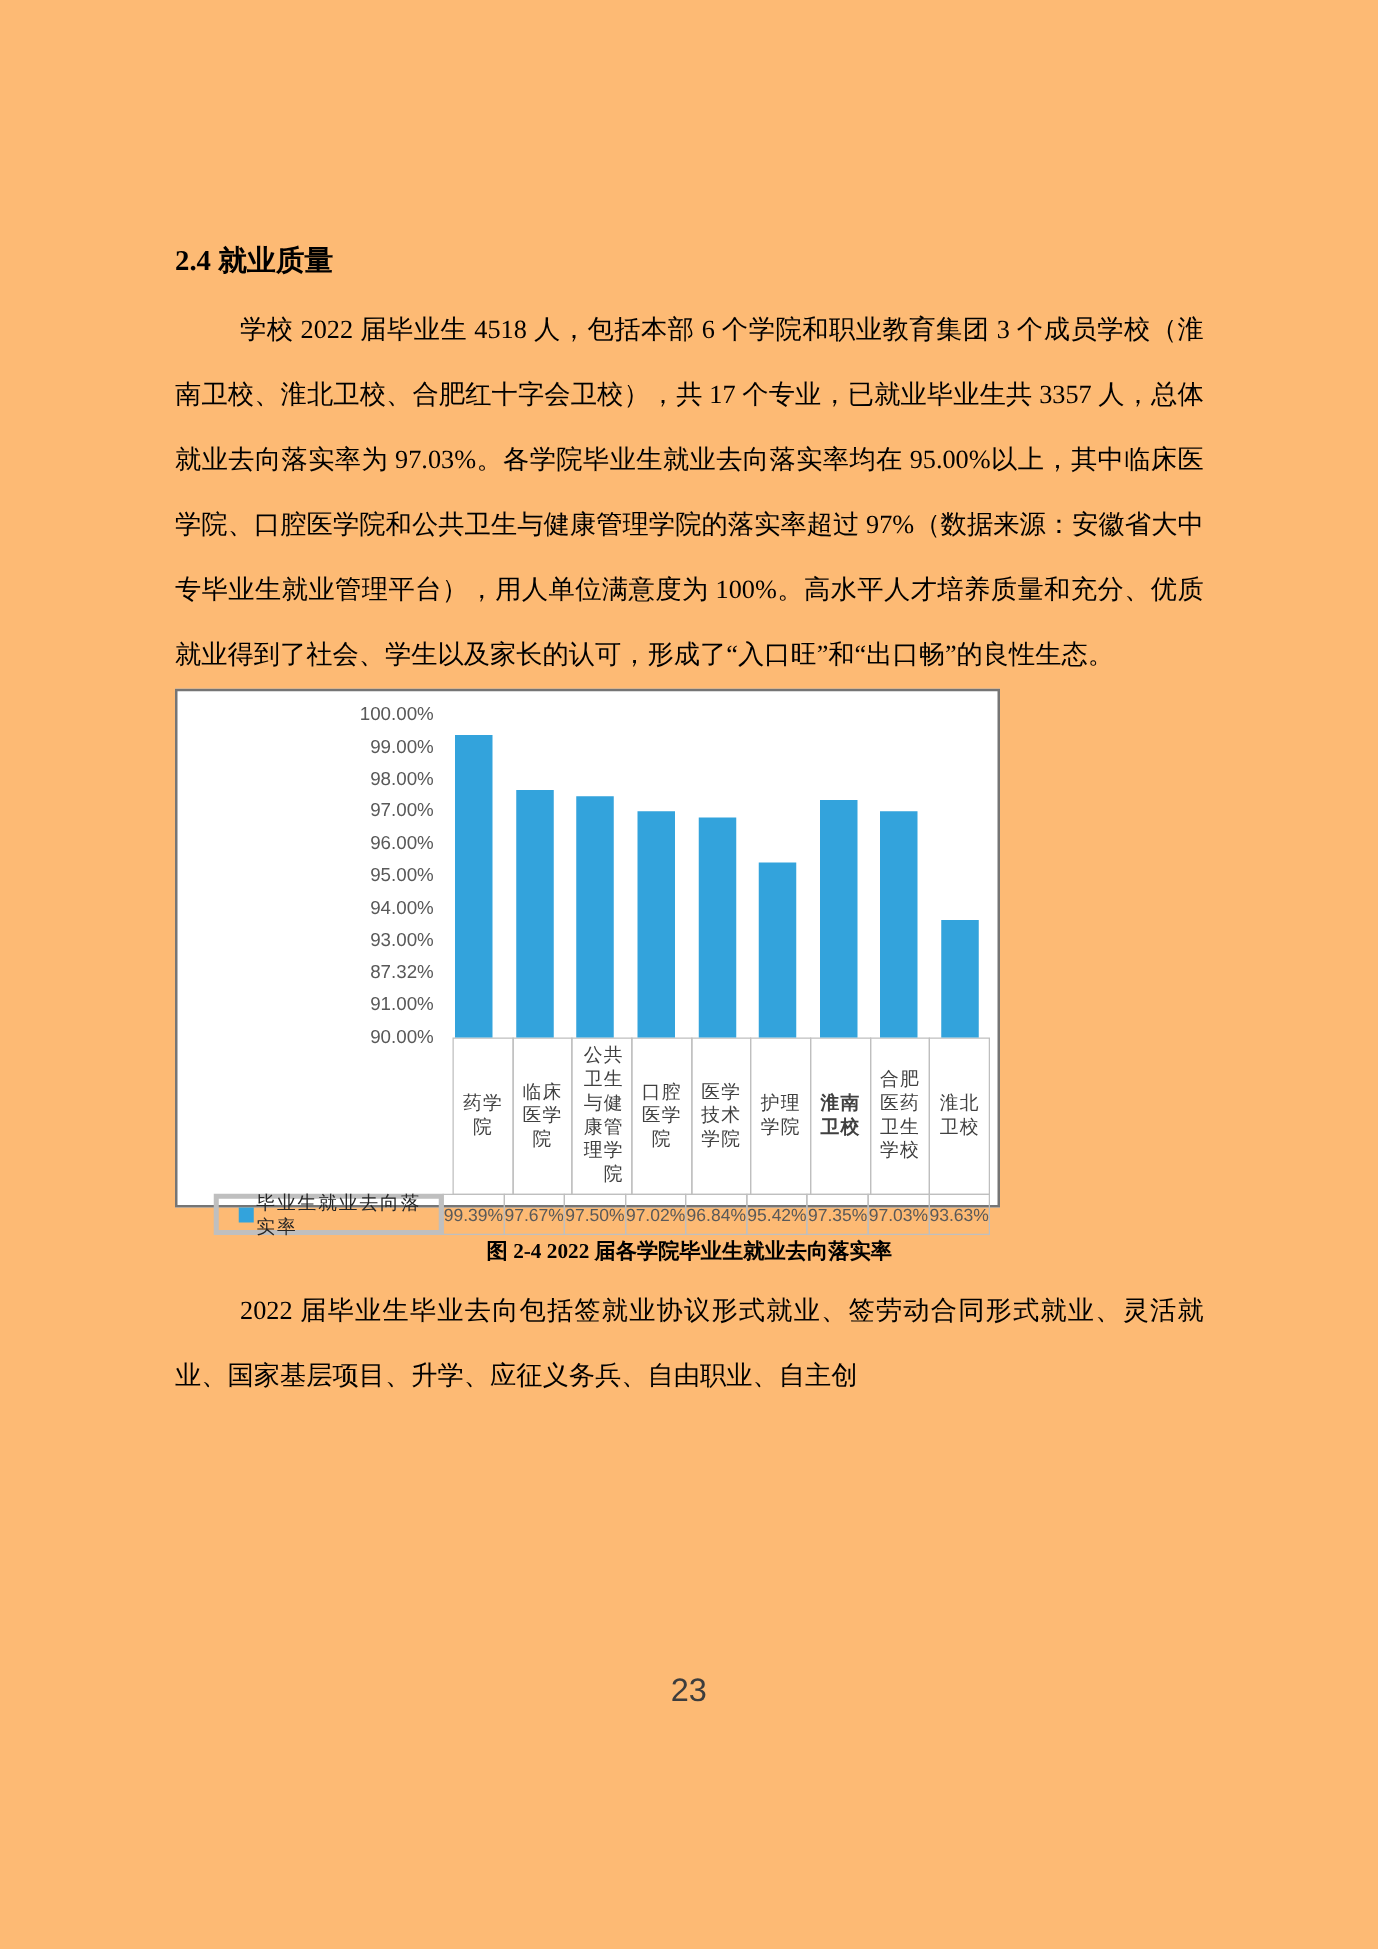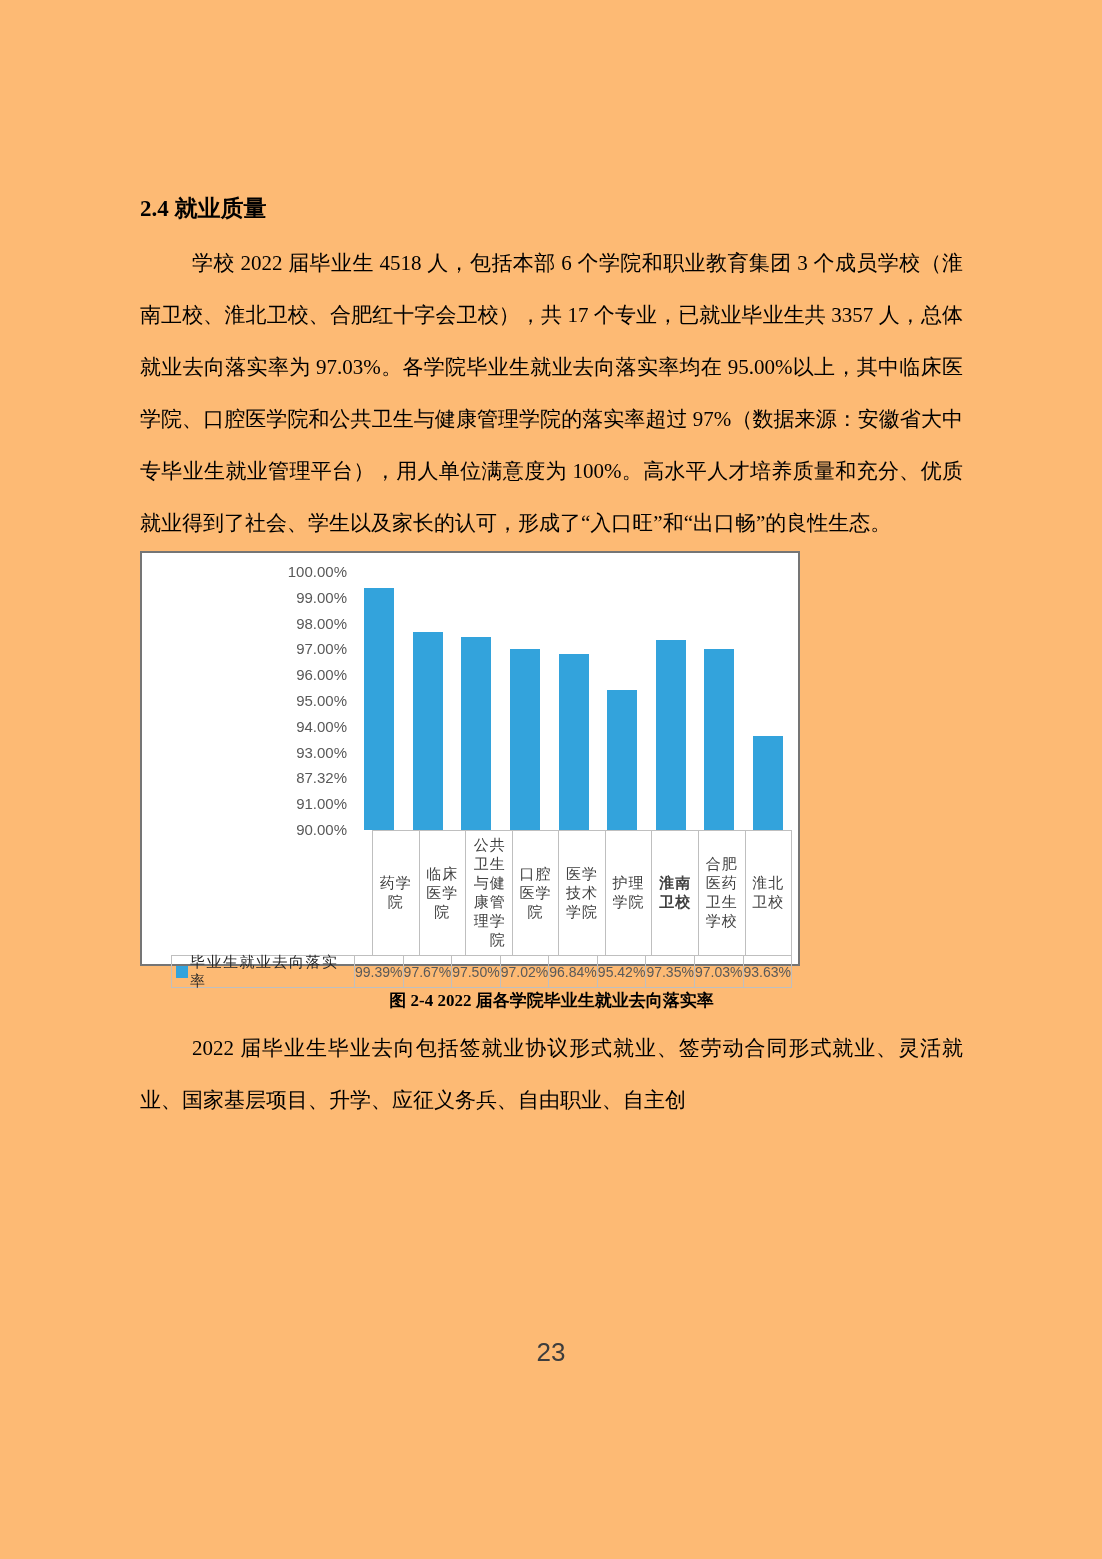--- a/index.html
+++ b/index.html
@@ -70,28 +70,28 @@
     margin-left:-1px;
     min-height:82px;
     padding:5px 6px;
     display:flex; align-items:center; justify-content:center;
     text-align:center;
     font-size:15px; line-height:19px;
     letter-spacing:1px;
     color:#404040;
     word-break:break-all;
   }
-  .cat-cells .cat-cell:first-child { margin-left:17px; }
+  .cat-cells .cat-cell:first-child { margin-left:7px; }
   .val-row { display:flex; }
   .legend-cell {
     width:184px; margin-left:27px; margin-top:-1px;
     flex:none;
-    border:1px solid #3b82f6;
+    border:4px solid #3b82f6;
     display:flex; align-items:center;
-    padding-left:4px;
+    padding-left:16px;
     font-size:15px; letter-spacing:1.5px;
     color:#262626;
     height:33px;
   }
   .legend-swatch { width:12px; height:12px; flex:none; margin-right:2px; }
   .val-cells { flex:1; display:flex; }
   .val-cell {
     flex:1;
     border:1px solid #bfbfbf;
     margin-left:-1px; margin-top:-1px;

